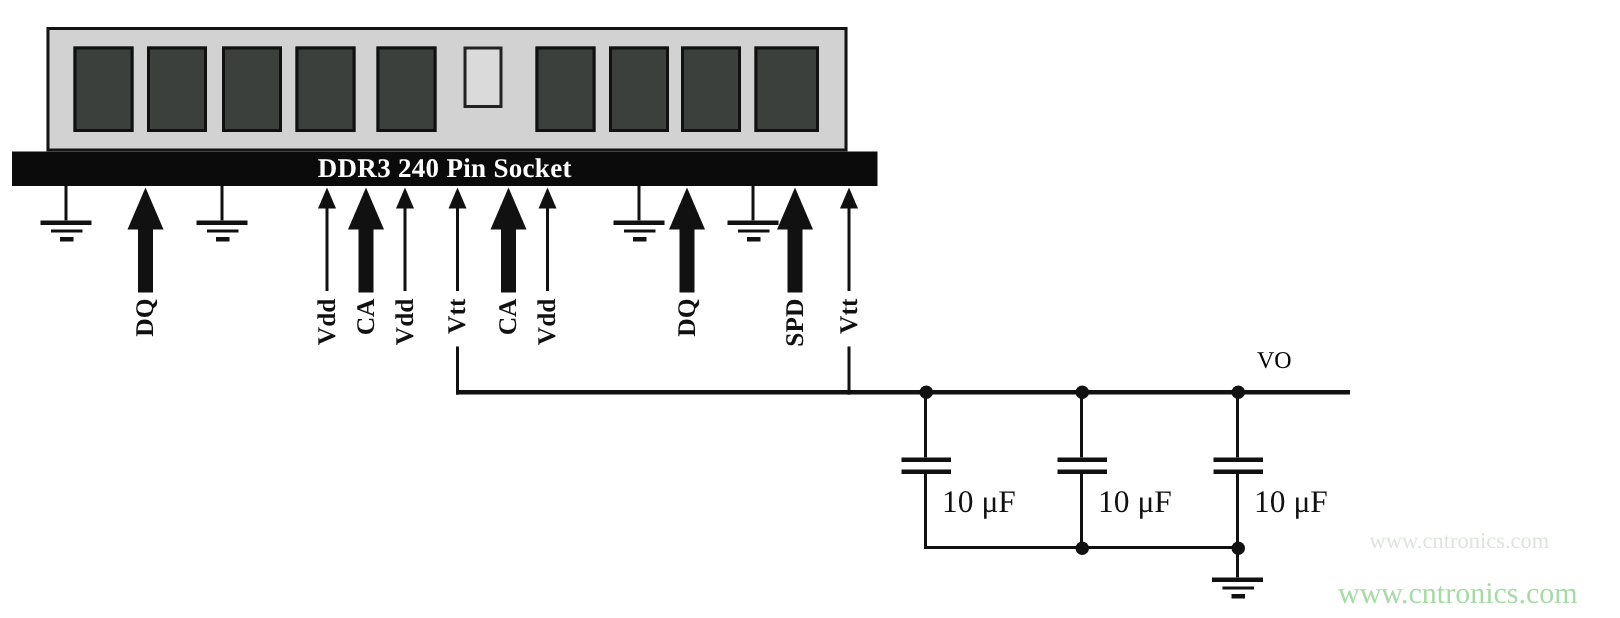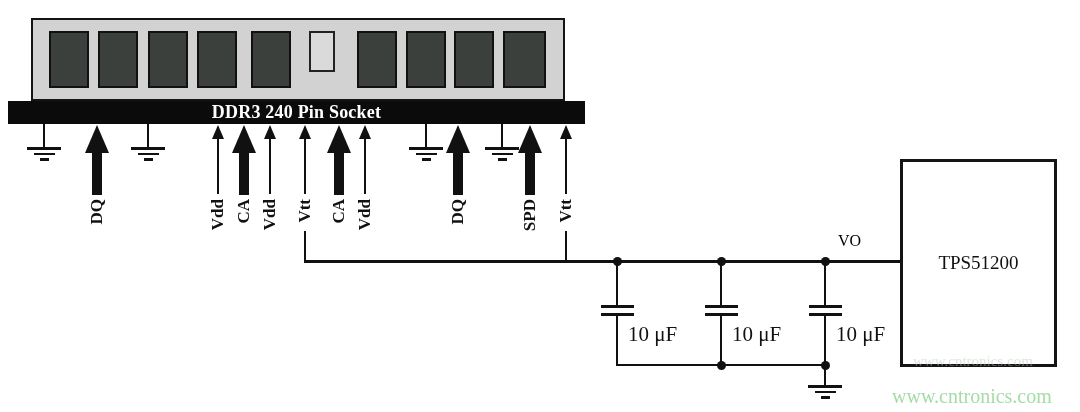--- a/index.html
+++ b/index.html
@@ -117,19 +117,16 @@
       <div class="abs wire" style="left: 824px; top: 366px; width: 2px; height: 19px; background: rgb(17, 17, 17);"></div>
       <div class="abs wire" style="left: 808px; top: 385px; width: 34px; height: 2.5px; background: rgb(17, 17, 17);"></div>
       <div class="abs wire" style="left: 814.5px; top: 390.5px; width: 21px; height: 2.5px; background: rgb(17, 17, 17);"></div>
       <div class="abs wire" style="left: 820.5px; top: 396px; width: 9px; height: 2.5px; background: rgb(17, 17, 17);"></div>
       <div class="abs dot" style="left: 612.5px; top: 257px; background: rgb(17, 17, 17);"></div>
       <div class="abs dot" style="left: 716.5px; top: 257px; background: rgb(17, 17, 17);"></div>
       <div class="abs dot" style="left: 820.5px; top: 257px; background: rgb(17, 17, 17);"></div>
       <div class="abs dot" style="left: 716.5px; top: 360.5px; background: rgb(17, 17, 17);"></div>
       <div class="abs dot" style="left: 820.5px; top: 360.5px; background: rgb(17, 17, 17);"></div>
     </div>
-  <div id="ic" class="abs ic" style="left: 900px; top: 159px; width: 157px; height: 208px;">
-    <span>TPS51200</span>
-  </div>
   <div id="wm-faint" class="abs wm-faint" style="left: 913px; top: 353px; color: rgb(178, 196, 178);">www.cntronics.com</div>
   <div id="wm" class="abs wm" style="left: 892px; top: 385px; color: rgb(165, 220, 165);">www.cntronics.com</div>
   <div id="vo" class="abs vo" style="left: 838px; top: 232px;">VO</div>
 </div>
 
 </body></html>

